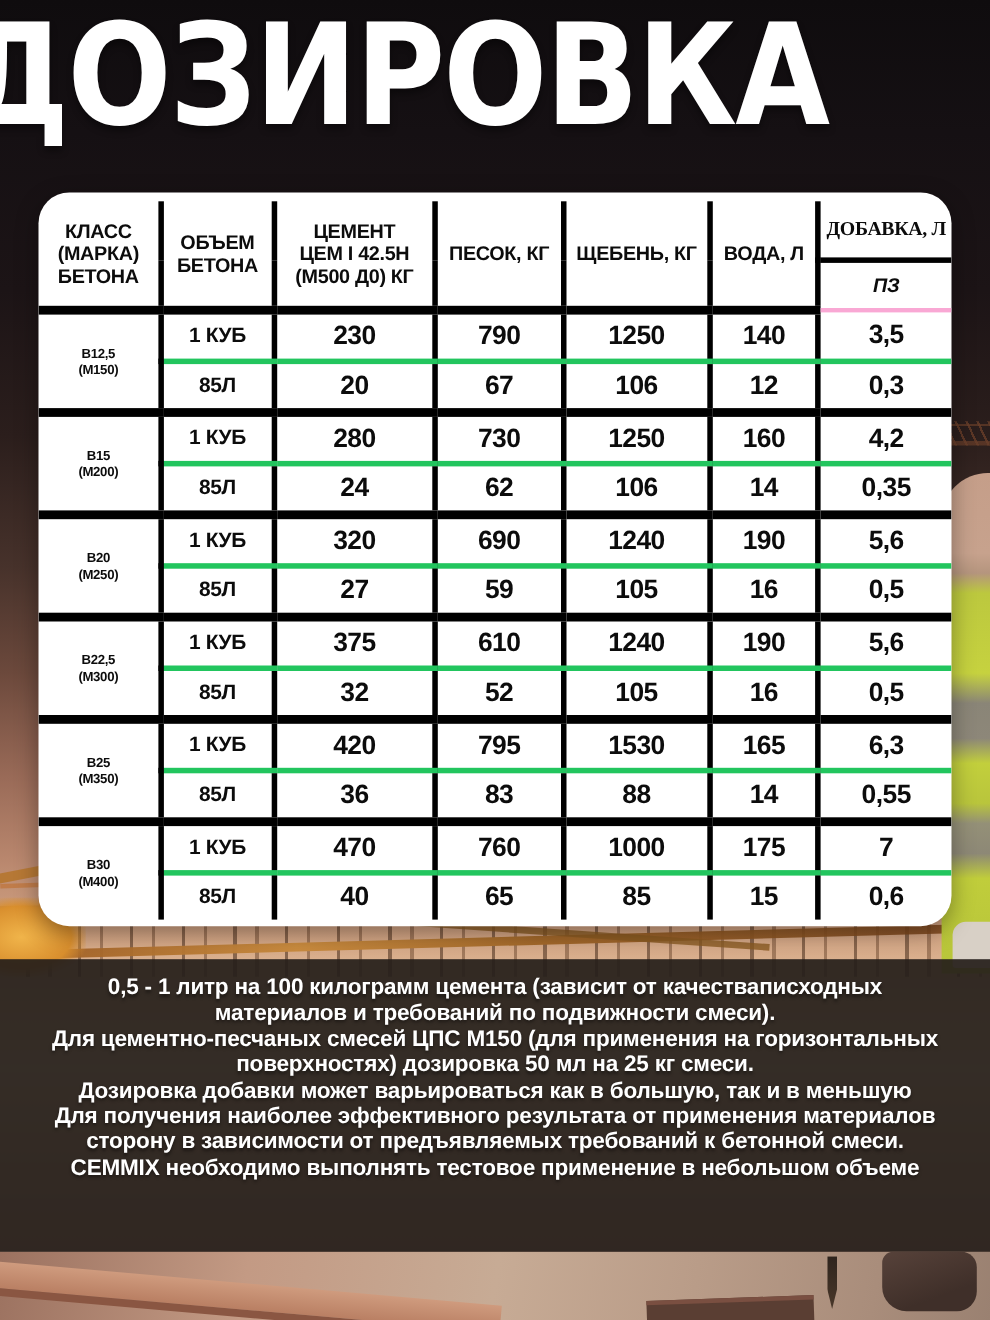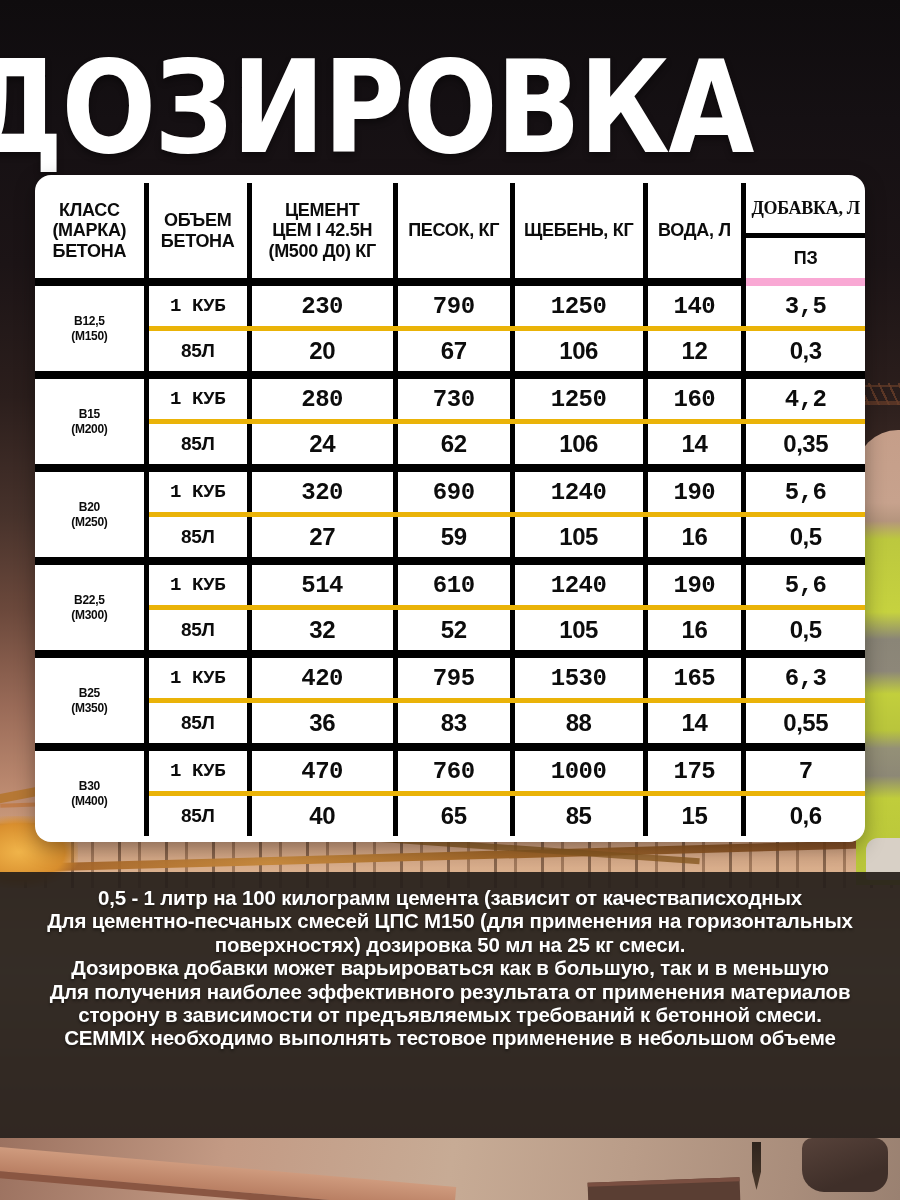--- a/index.html
+++ b/index.html
@@ -61,44 +61,44 @@
   .board{position:absolute;left:588px;top:1180px;width:152px;height:22px;background:#5a3e33;
     border-top:4px solid #7a4f41;transform:rotate(-2deg);z-index:7;}
   .pencil{position:absolute;left:752px;top:1142px;width:9px;height:48px;z-index:7;
     background:linear-gradient(180deg,#2e241d,#4a382a);
     clip-path:polygon(0 0,100% 0,100% 62%,50% 100%,0 62%);}
   .boot{position:absolute;right:12px;top:1138px;width:86px;height:54px;z-index:7;
     background:linear-gradient(160deg,#57423a,#3f2f29 70%);
     border-radius:10px 14px 18px 22px;}
   
   .title-wrap{position:absolute;left:0;top:0;width:716px;height:172px;z-index:4;
-    display:flex;align-items:flex-end;justify-content:center;}
+    display:flex;align-items:flex-start;justify-content:center;}
   .title{
     color:#fff;font-family:"DejaVu Sans","Liberation Sans",sans-serif;
     font-weight:bold;font-size:128px;line-height:1;letter-spacing:-2px;
     transform:scaleX(.87);transform-origin:center;
     text-shadow:0 4px 7px rgba(0,0,0,.4);white-space:nowrap;margin-top:6px;
   }
   
   .card{
     position:absolute;left:35px;top:175px;width:830px;z-index:5;
-    background:#fff;border-radius:16px;padding:8px 0 6px;
+    background:#fff;border-radius:28px;padding:8px 0 6px;
     box-shadow:0 6px 20px rgba(0,0,0,.35);overflow:hidden;
   }
   table{width:100%;border-collapse:collapse;table-layout:fixed;color:#0c0c0c;}
   th,td{text-align:center;vertical-align:middle;padding:0;font-weight:bold;}
   .br{border-right:5px solid #000;}
   thead th{font-size:18px;line-height:1.14;white-space:pre-line;letter-spacing:-.3px;}
   thead th.hmain{border-bottom:8px solid #000;height:95px;}
   th.h-add{height:46px;border-bottom:5px solid #000;font-family:Liberation Serif, serif;}
-  th.h-pz{height:36px;border-bottom:8px solid #f9a8d4;}
+  th.h-pz{height:36px;border-bottom:4px solid #f9a8d4;font-style:italic;}
   tbody td{height:40px;font-size:24px;letter-spacing:-.5px;}
   td.vol{font-size:19px;letter-spacing:-.3px;}
   td.cls{font-size:12px;white-space:pre-line;line-height:1.22;letter-spacing:-.3px;}
-  tr.r1 td.v{border-bottom:5px solid #eab308;font-family:Liberation Mono, monospace;}
+  tr.r1 td.v{border-bottom:5px solid #22c55e;}
   .gb{border-bottom:8px solid #000 !important;}
   
   .band{
     position:absolute;left:0;top:872px;width:900px;height:266px;z-index:6;
     background:rgba(38,31,27,.93);
     display:flex;flex-direction:column;justify-content:flex-start;
     padding-top:14px;box-sizing:border-box;
   }
   .note-line{
     color:#fff;font-weight:bold;font-size:20.5px;line-height:23.4px;
@@ -216,21 +216,21 @@
         <td class="br gb">59</td>
         <td class="br gb">105</td>
         <td class="br gb">16</td>
         <td class="gb">0,5</td>
       </tr>
 
       <tr class="r1">
         <td rowspan="2" class="br cls gb">В22,5
 (М300)</td>
         <td class="br vol v">1 КУБ</td>
-        <td class="br v">514</td>
+        <td class="br v">375</td>
         <td class="br v">610</td>
         <td class="br v">1240</td>
         <td class="br v">190</td>
         <td class="v">5,6</td>
       </tr>
       <tr>
         <td class="br vol gb">85Л</td>
         <td class="br gb">32</td>
         <td class="br gb">52</td>
         <td class="br gb">105</td>
@@ -274,19 +274,20 @@
         <td class="br">85</td>
         <td class="br">15</td>
         <td>0,6</td>
       </tr>
     </tbody>
   </table>
 </div>
 
 <div class="band">
   <div class="note-line">0,5 - 1 литр на 100 килограмм цемента (зависит от качестваписходных</div>
+  <div class="note-line">материалов и требований по подвижности смеси).</div>
   <div class="note-line">Для цементно-песчаных смесей ЦПС М150 (для применения на горизонтальных</div>
   <div class="note-line">поверхностях) дозировка 50 мл на 25 кг смеси.</div>
   <div class="note-line">Дозировка добавки может варьироваться как в большую, так и в меньшую</div>
   <div class="note-line">Для получения наиболее эффективного результата от применения материалов</div>
   <div class="note-line">сторону в зависимости от предъявляемых требований к бетонной смеси.</div>
   <div class="note-line">CEMMIX необходимо выполнять тестовое применение в небольшом объеме</div>
 </div>
 
 </body></html>

